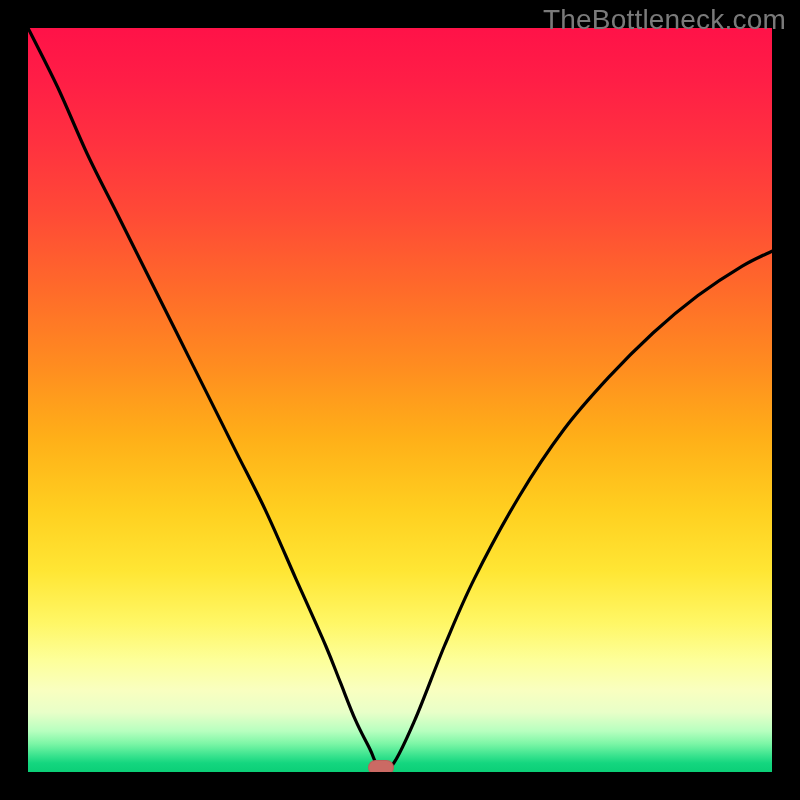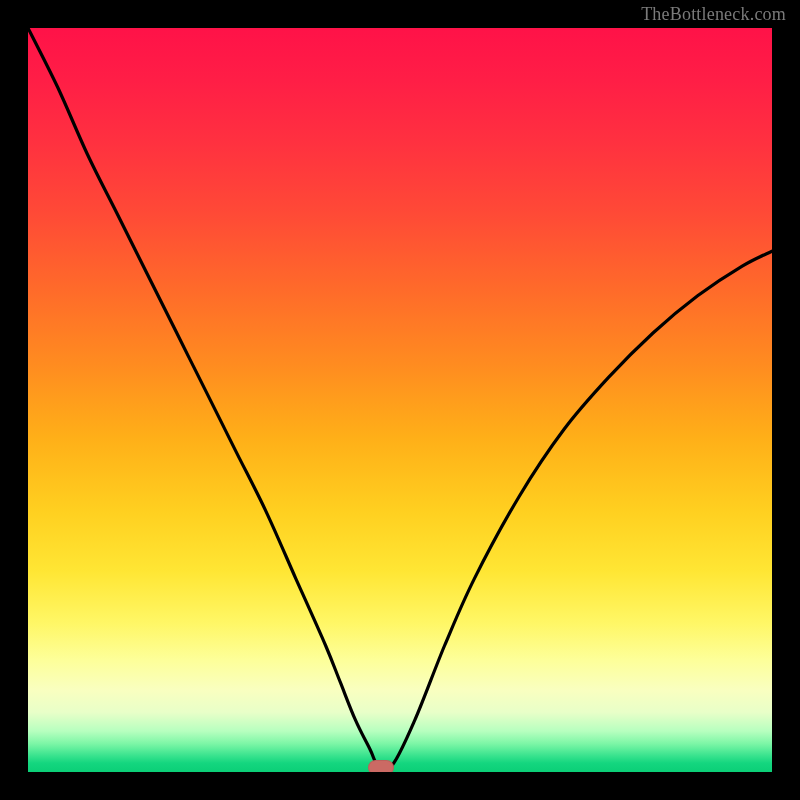--- a/index.html
+++ b/index.html
@@ -15,25 +15,24 @@
     position: relative;
     width: 800px;
     height: 800px;
     background: #000;
   }
   .watermark {
     position: absolute;
     top: 4px;
     right: 14px;
     color: #7a7a7a;
-    font-size: 18px;
+    font-size: 28px;
     letter-spacing: 0.2px;
     z-index: 10;
     user-select: none;
-    font-family: Liberation Serif, serif;
   }
   .plot {
     position: absolute;
     left: 28px;
     top: 28px;
     width: 744px;
     height: 744px;
     
     background: linear-gradient(
       to bottom,

